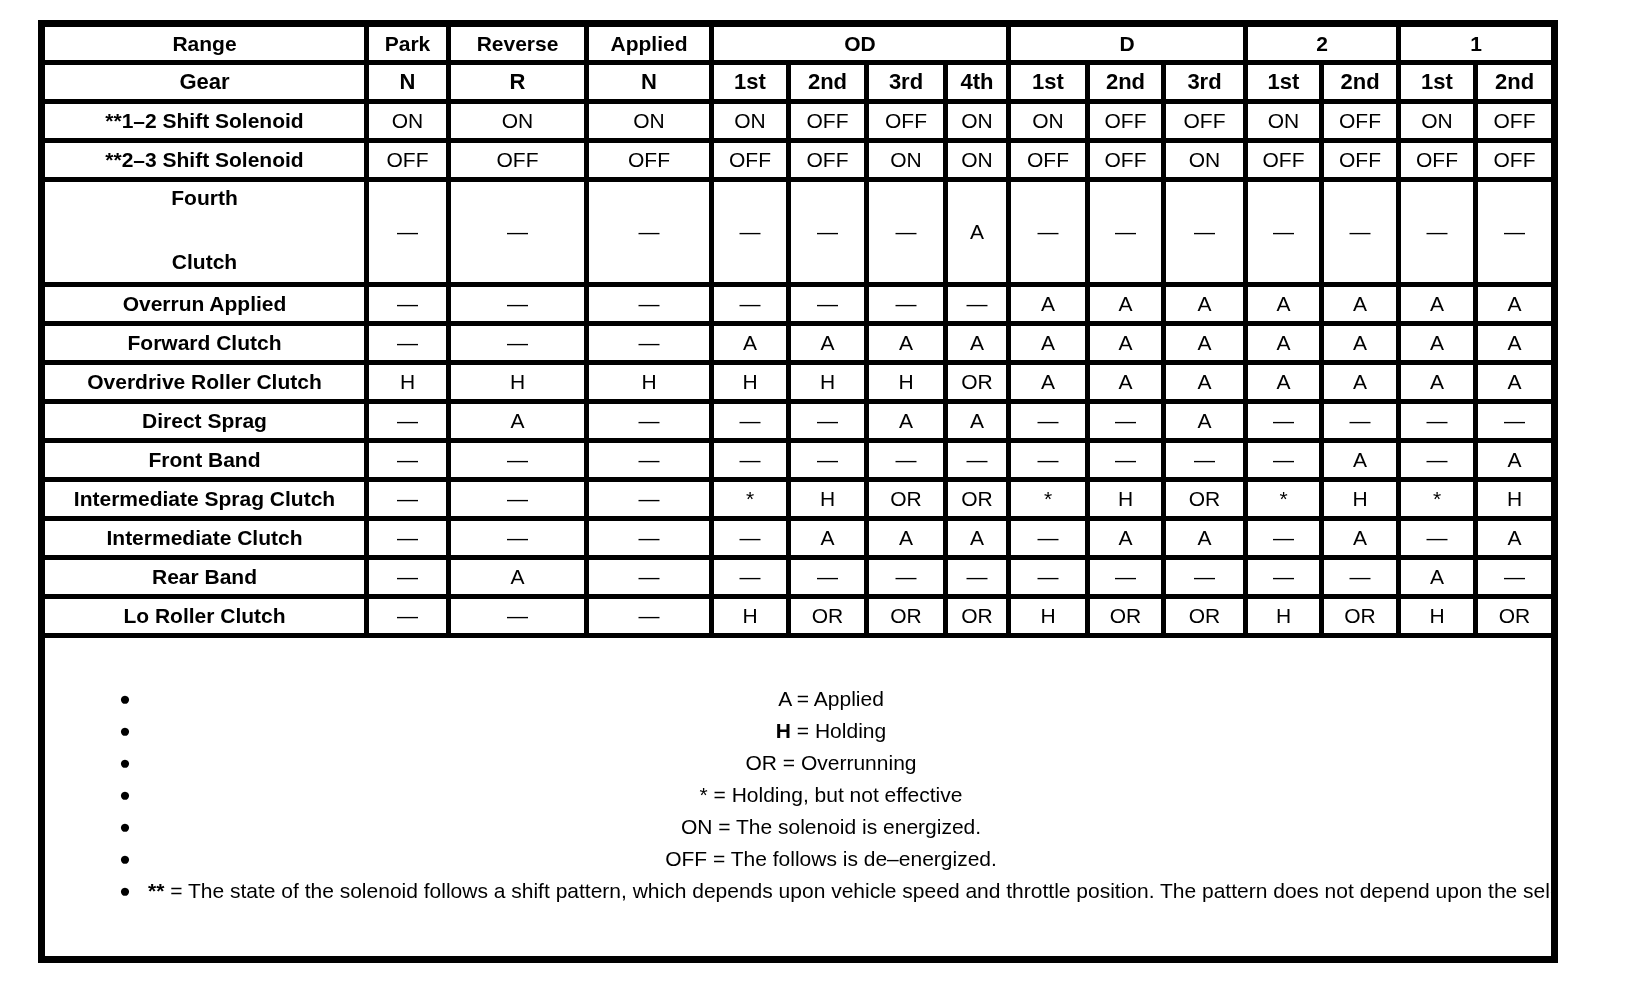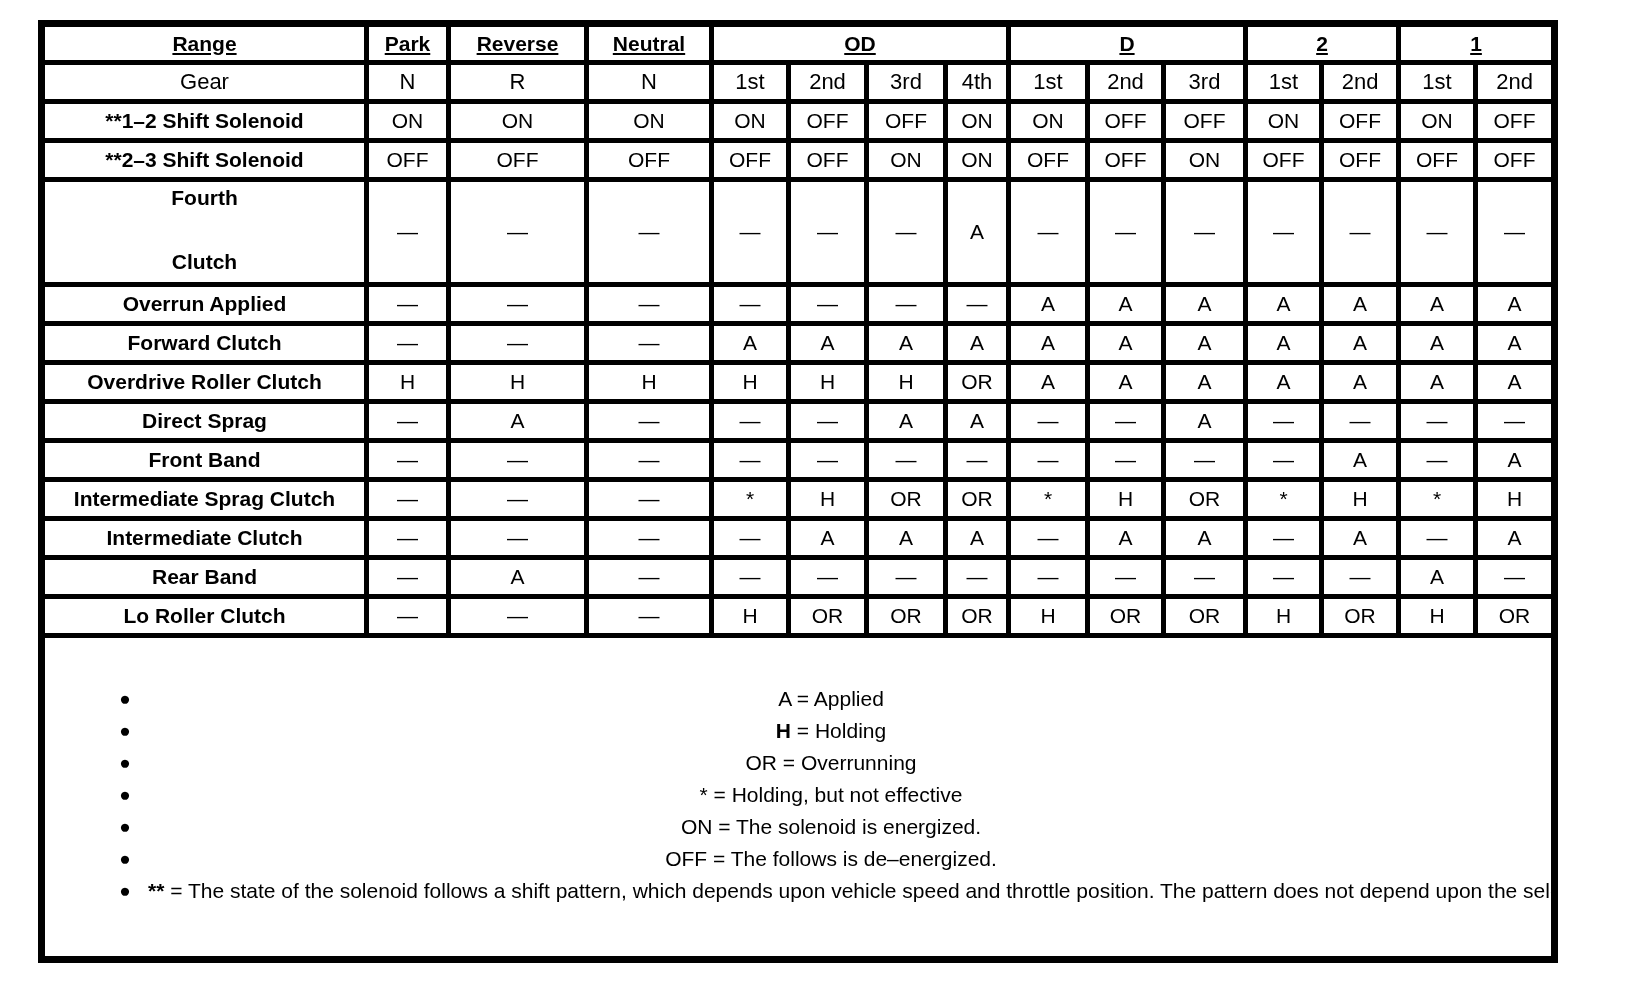--- a/index.html
+++ b/index.html
@@ -33,22 +33,22 @@
     white-space: nowrap;
   }
   td.label-cell {
     font-weight: bold;
     font-size: 22px;
   }
   td.group-cell {
     font-weight: bold;
     font-size: 22px;
   }
-  tr.group-row td { height: 33px; text-decoration: underline; }
-  tr.gear-row td { height: 34px; font-weight: normal; font-size: 22px; }
+  tr.group-row td { height: 33px; }
+  tr.gear-row td { height: 34px; font-weight: bold; font-size: 22px; }
   tr.solenoid-row td { height: 34px; }
   tr.solenoid-row td.label-cell { font-weight: bold; }
   tr.tall-row td { height: 100px; }
   tr.std-row td { height: 34px; }
   .tall-label {
     display: flex;
     flex-direction: column;
     justify-content: space-between;
     height: 88px;
     padding: 4px 0 8px 0;
@@ -106,21 +106,21 @@
         <col style="width: 76px;">
         <col style="width: 77px;">
         <col style="width: 77px;">
         <col style="width: 79px;">
       </colgroup>
     <tbody>
         <tr class="group-row">
           <td class="label-cell">Range</td>
           <td class="group-cell" colspan="1">Park</td>
           <td class="group-cell" colspan="1">Reverse</td>
-          <td class="group-cell" colspan="1">Neutral</td>
+          <td class="group-cell" colspan="1">Applied</td>
           <td class="group-cell" colspan="4">OD</td>
           <td class="group-cell" colspan="3">D</td>
           <td class="group-cell" colspan="2">2</td>
           <td class="group-cell" colspan="2">1</td>
         </tr>
         <tr class="gear-row">
           <td class="label-cell">Gear</td>
           <td class="gear-cell">N</td>
           <td class="gear-cell">R</td>
           <td class="gear-cell">N</td>

